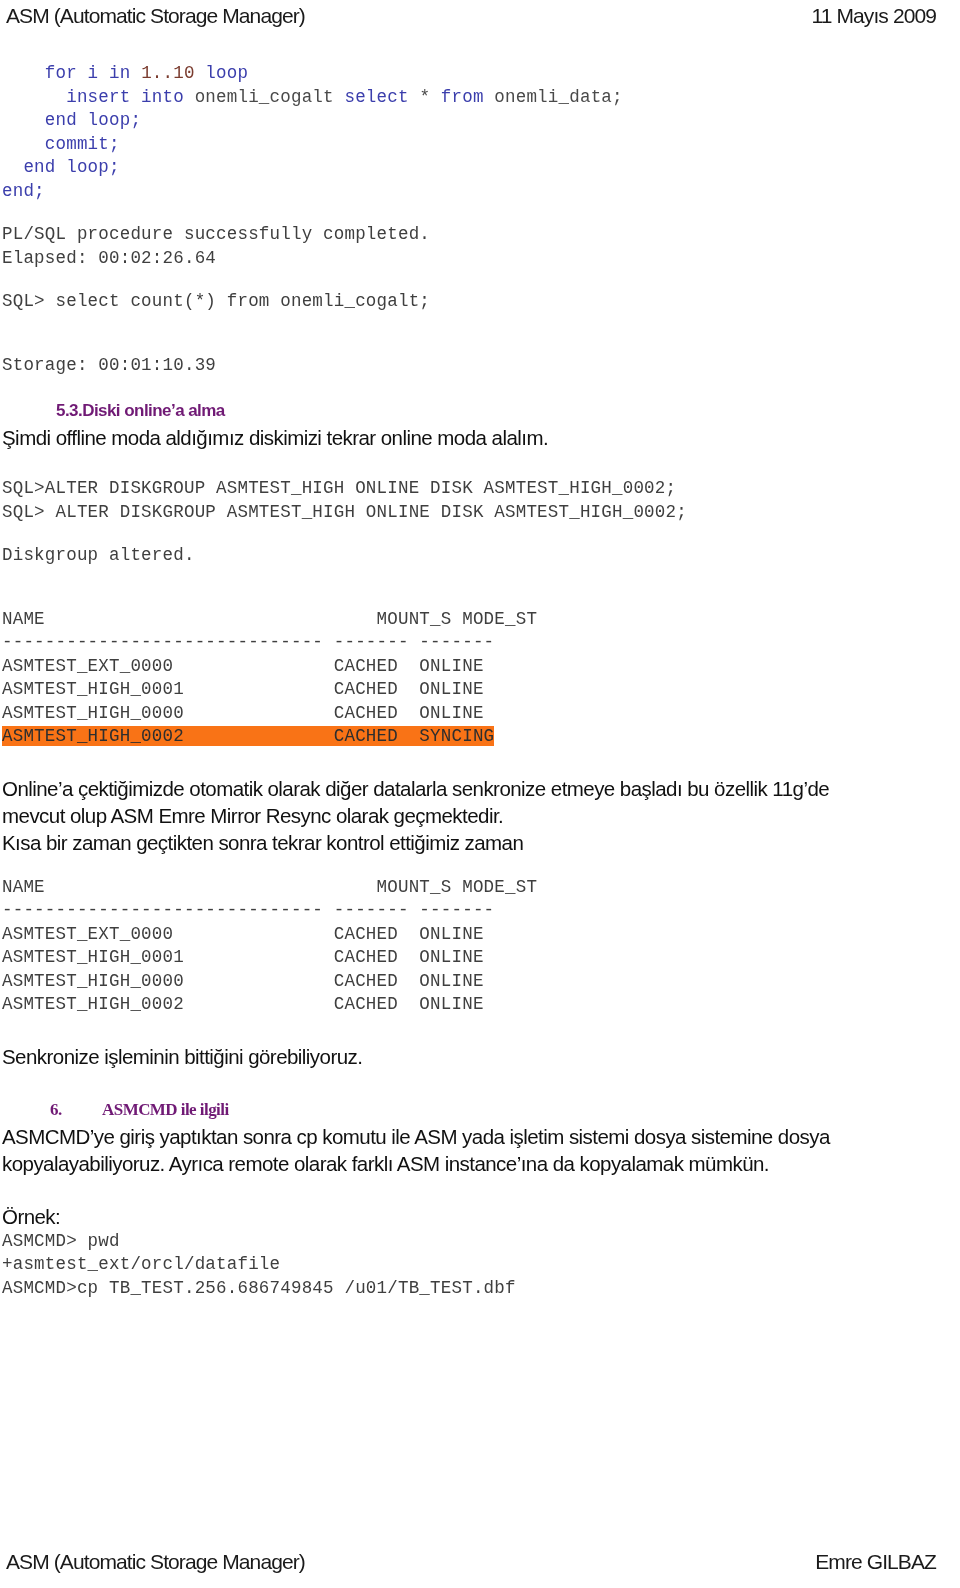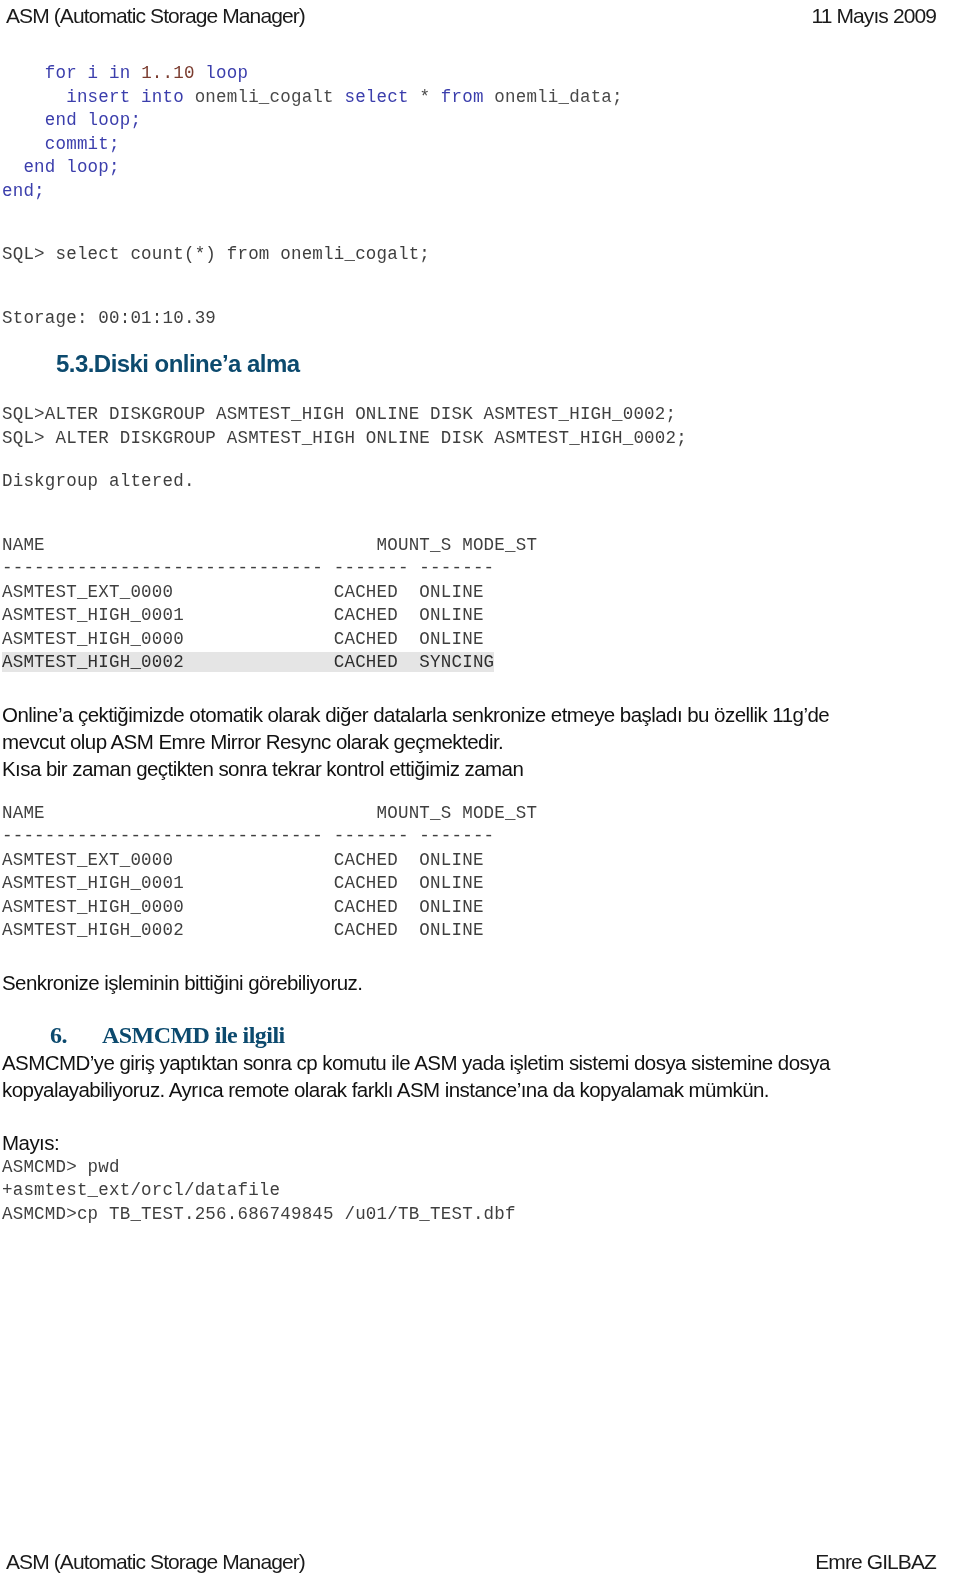--- a/index.html
+++ b/index.html
@@ -74,38 +74,38 @@
 
   .console {
     font-family: "Liberation Mono", "DejaVu Sans Mono", monospace;
     font-size: 17.5px;
     line-height: 23.5px;
     white-space: pre;
     color: #3f3f3f;
     letter-spacing: 0.2px;
   }
   .hl {
-    background: #e5e5e5;
+    background: #f97316;
     color: #2e2e2e;
   }
 
   
   .prose {
     font-family: "Liberation Sans", sans-serif;
     font-size: 20.5px;
     line-height: 27px;
     color: #111111;
     letter-spacing: -0.55px;
     white-space: pre-wrap;
   }
   .h-sec {
     font-family: "Liberation Sans", sans-serif;
-    font-size: 24px;
+    font-size: 17px;
     font-weight: bold;
-    color: #0c4a6e;
+    color: #701a75;
     letter-spacing: -0.55px;
     line-height: 27px;
   }
   .h-sec .numlabel { display: inline-block; }
   .indent-h { padding-left: 54px; }
   .indent-h6 { padding-left: 48px; font-family: Liberation Serif, serif; }
   .h-sec.n6 .numlabel { width: 52px; }
   .sp6  { height: 20px; }
   .sp8  { height: 26px; }
 </style>
@@ -123,35 +123,38 @@
 
     <div class="mono code"><span><span class="kw">    for</span><span class="kw"> i in </span><span class="num">1..10</span><span class="kw"> loop</span></span>
 <span><span class="kw">      insert into </span><span class="plain">onemli_cogalt </span><span class="kw">select </span><span class="plain">* </span><span class="kw">from </span><span class="plain">onemli_data;</span></span>
 <span class="kw">    end loop;</span>
 <span class="kw">    commit;</span>
 <span class="kw">  end loop;</span>
 <span class="kw">end;</span></div>
 
     <div class="sp6"></div>
 
+    <div class="console"><span>PL/SQL procedure successfully completed.</span>
+<span>Elapsed: 00:02:26.64</span></div>
 
     <div class="sp6"></div>
 
     <div class="console"><span>SQL&gt; select count(*) from onemli_cogalt;</span></div>
 
     <div class="sp6"></div>
 
 
     <div class="sp6"></div>
 
     <div class="console"><span>Storage: 00:01:10.39</span></div>
 
     <div class="sp6"></div>
 
     <div class="h-sec indent-h"><span class="numlabel">5.3.</span><span>Diski online’a alma</span></div>
+    <div class="prose">Şimdi offline moda aldığımız diskimizi tekrar online moda alalım.</div>
 
     <div class="sp8"></div>
 
     <div class="console"><span>SQL&gt;ALTER DISKGROUP ASMTEST_HIGH ONLINE DISK ASMTEST_HIGH_0002;</span>
 <span>SQL&gt; ALTER DISKGROUP ASMTEST_HIGH ONLINE DISK ASMTEST_HIGH_0002;</span></div>
 
     <div class="sp6"></div>
 
     <div class="console"><span>Diskgroup altered.</span></div>
 
@@ -187,21 +190,21 @@
     <div class="prose">Senkronize işleminin bittiğini görebiliyoruz.</div>
 
     <div class="sp8"></div>
 
     <div class="h-sec n6 indent-h6"><span class="numlabel">6.</span><span>ASMCMD ile ilgili</span></div>
     <div class="prose"><span>ASMCMD’ye giriş yaptıktan sonra cp komutu ile ASM yada işletim sistemi dosya sistemine dosya</span>
 <span>kopyalayabiliyoruz. Ayrıca remote olarak farklı ASM instance’ına da kopyalamak mümkün.</span></div>
 
     <div class="sp8"></div>
 
-    <div class="prose">Mayıs:</div>
+    <div class="prose">Örnek:</div>
 
     <div class="console"><span>ASMCMD&gt; pwd</span>
 <span>+asmtest_ext/orcl/datafile</span>
 <span>ASMCMD&gt;cp TB_TEST.256.686749845 /u01/TB_TEST.dbf</span></div>
 
   </div>
 
   <div class="doc-footer">
     <span class="left">ASM (Automatic Storage Manager)</span>
     <span class="right">Emre GILBAZ</span>

